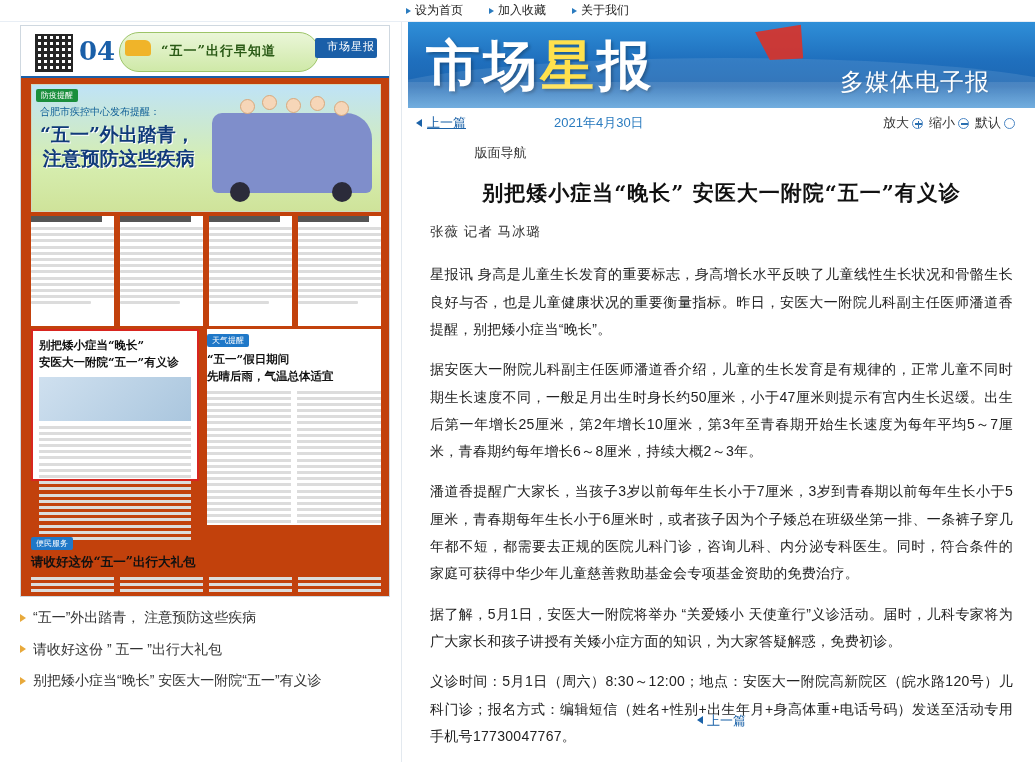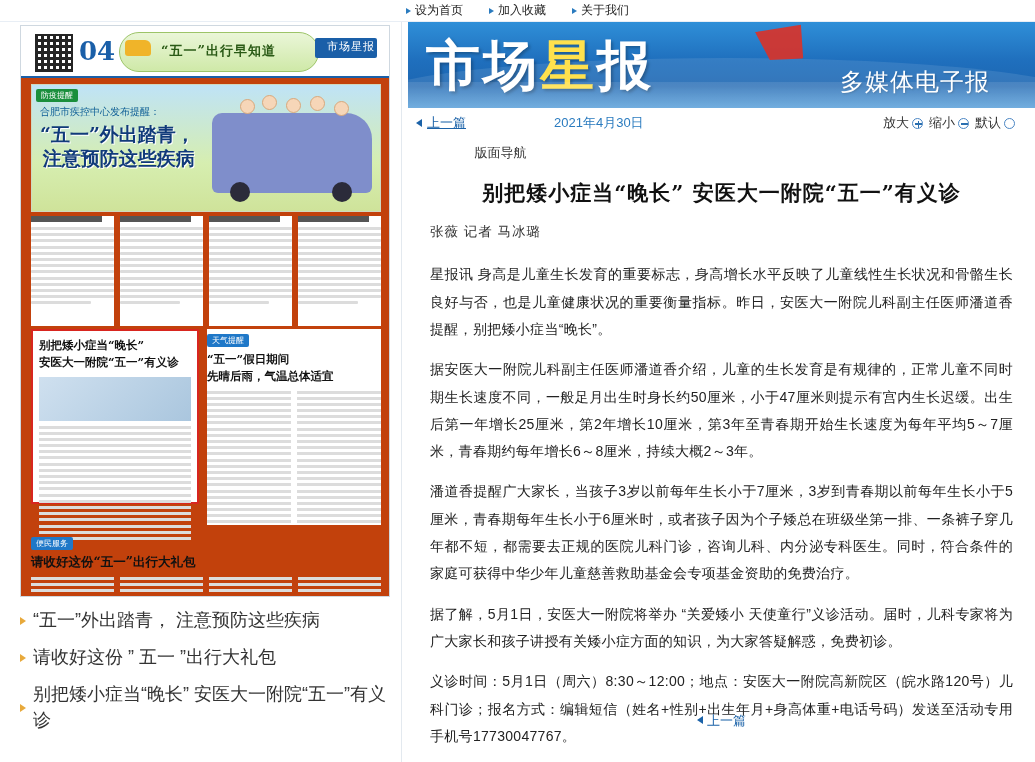--- a/index.html
+++ b/index.html
@@ -313,21 +313,21 @@
   .np-col .ln {
     height: 3px; background: #dcdcdc; margin-bottom: 3.2px; border-radius: 1px;
   }
   .np-col .ln.s { width: 72%; }
   .np-col .hd {
     height: 6px; background: #555; margin-bottom: 5px; width: 86%;
   }
 
   .np-box-red {
     position: absolute; left: 10px; top: 303px;
-    width: 168px; height: 175px;
+    width: 168px; height: 152px;
     border: 2.5px solid #d8261f;
     background: #fff;
     padding: 6px;
   }
   .np-box-red .ttl {
     font-family: "DejaVu Serif", serif;
     font-size: 11.5px; font-weight: bold; color: #111;
     line-height: 1.5;
   }
   .np-box-red .img {
@@ -364,21 +364,21 @@
   }
   .np-bottom-cols { display:flex; gap:6px; }
   .np-bottom-cols .c { flex:1; }
   .np-bottom-cols .ln { height:3px; background:#dcdcdc; margin-bottom:3.2px; }
 
   
   .linklist {
     position: absolute;
     left: 20px; top: 608px;
     width: 380px;
-    font-size: 18px;
+    font-size: 14px;
     color: #333;
   }
   .linkitem {
     display: flex; align-items: center; gap: 7px;
     margin-bottom: 12px;
     line-height: 1.4;
   }
   .bullet {
     width: 0; height: 0;
     border-left: 6px solid #e8a93b;

